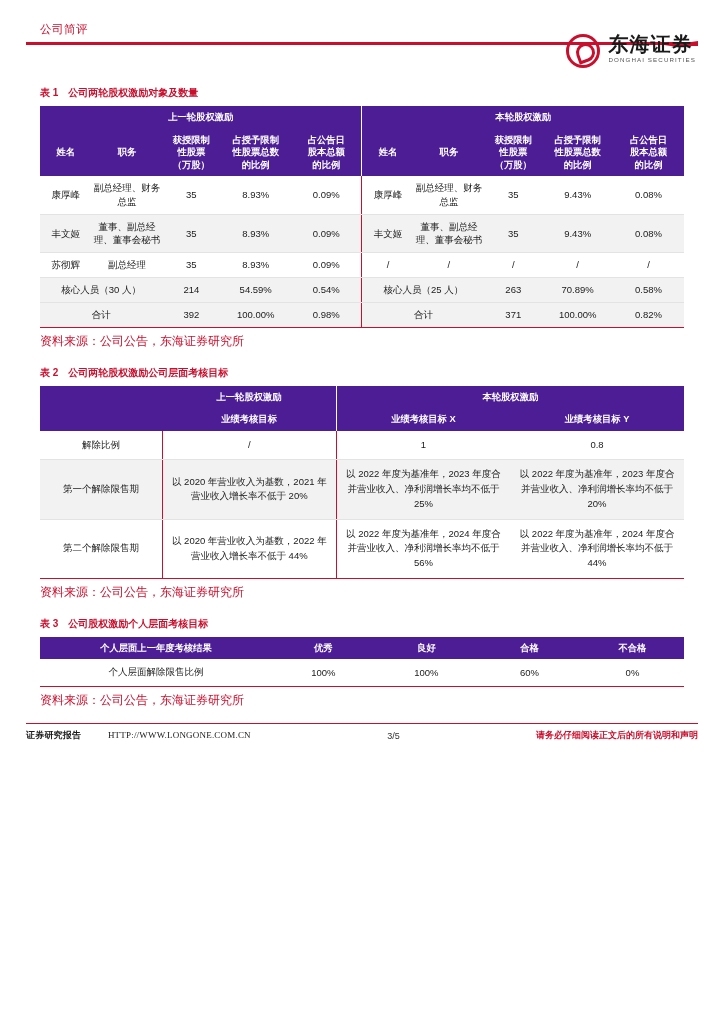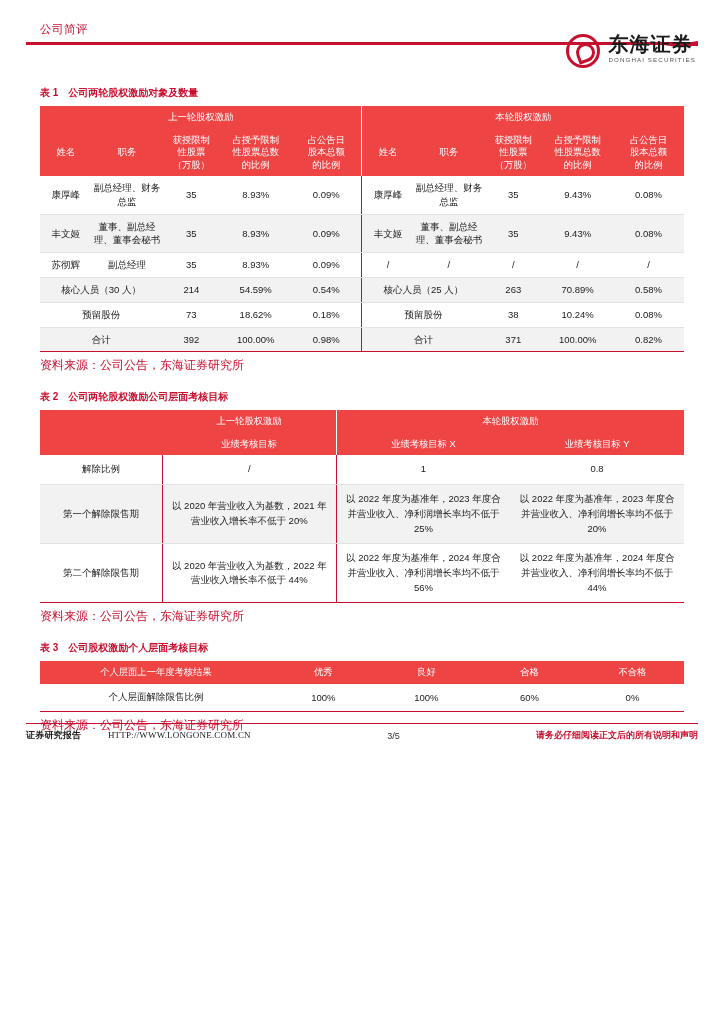--- a/index.html
+++ b/index.html
@@ -98,23 +98,23 @@
     border-collapse: collapse;
     font-size: 9.5px;
     color: #1a1a1a;
   }
   th, td {
     text-align: center;
     vertical-align: middle;
     padding: 5px 2px;
   }
   thead th {
-    background: #ef4444;
+    background: #4c1d95;
     color: #fff;
-    font-weight: normal;
+    font-weight: bold;
     font-size: 9.3px;
     line-height: 1.35;
     border: none;
   }
   .t1 tbody td {
     border-bottom: 1px solid #e3e3e3;
     line-height: 1.45;
   }
   .t1 tbody tr.alt td { background: #f2f2f2; }
   .t1 .divider { border-left: 1.5px solid #c8102e; }
@@ -249,30 +249,20 @@
         <tr class="alt">
           <td colspan="2">核心人员（30 人）</td>
           <td>214</td>
           <td>54.59%</td>
           <td>0.54%</td>
           <td colspan="2" class="divider">核心人员（25 人）</td>
           <td>263</td>
           <td>70.89%</td>
           <td>0.58%</td>
         </tr>
-        <tr>
-          <td colspan="2">预留股份</td>
-          <td>73</td>
-          <td>18.62%</td>
-          <td>0.18%</td>
-          <td colspan="2" class="divider">预留股份</td>
-          <td>38</td>
-          <td>10.24%</td>
-          <td>0.08%</td>
-        </tr>
         <tr class="alt total">
           <td colspan="2">合计</td>
           <td>392</td>
           <td>100.00%</td>
           <td>0.98%</td>
           <td colspan="2" class="divider">合计</td>
           <td>371</td>
           <td>100.00%</td>
           <td>0.82%</td>
         </tr>

